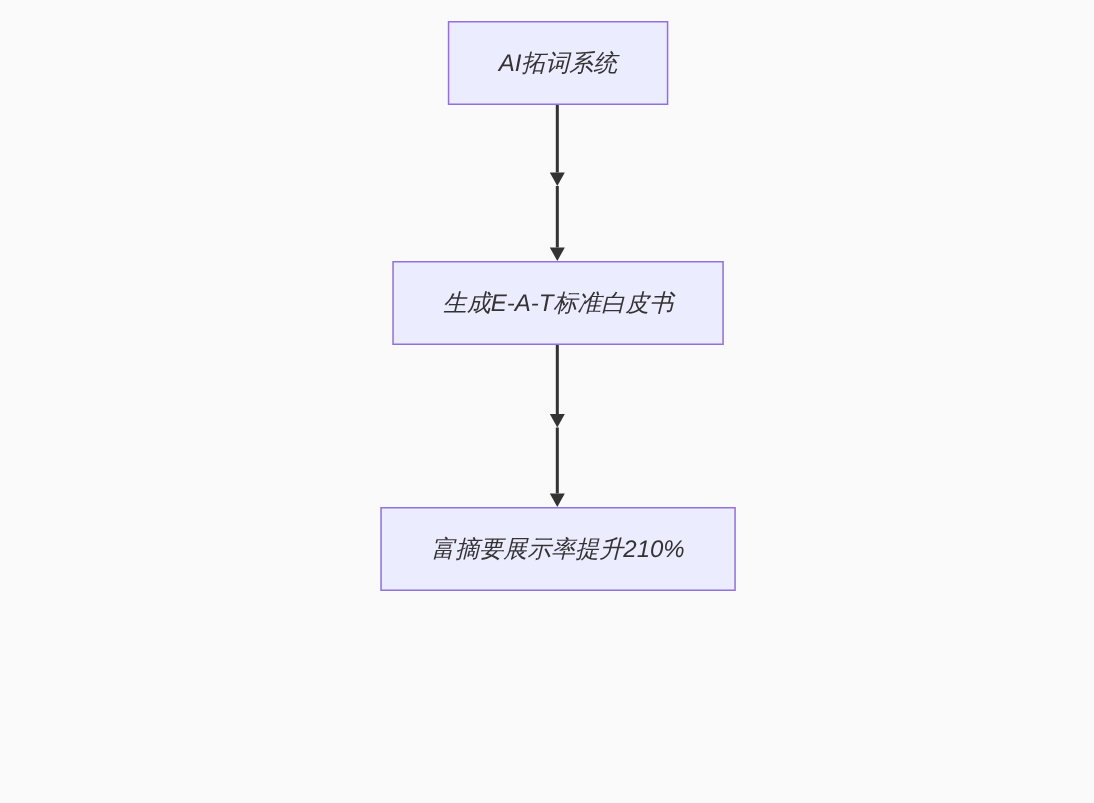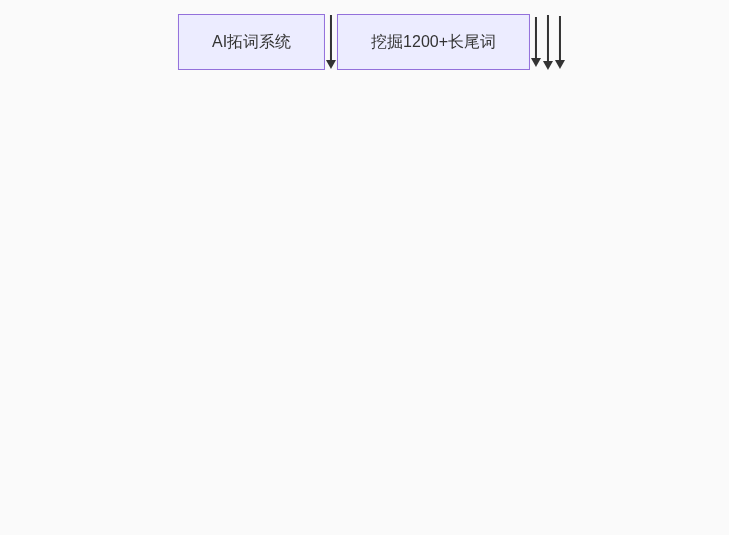--- a/index.html
+++ b/index.html
@@ -10,21 +10,23 @@
     background: var(--bg, #fafafa);
     font-family: "Liberation Sans", sans-serif;
     overflow: hidden;
   }
   .flow {
     position: absolute;
     left: 372px;
     top: 14px;
     transform: translateX(-50%);
     display: flex;
+    flex-direction: column;
     align-items: center;
+    font-style: italic;
   }
   .node {
     box-sizing: border-box;
     height: 56px;
     padding: 0 33px;
     background: var(--node_fill, #ECECFF);
     border: 1px solid var(--node_border, #9370DB);
     display: flex;
     align-items: center;
     justify-content: center;
@@ -63,36 +65,39 @@
 
     <div class="node">
       <span>AI拓词系统</span>
     </div>
 
     <div class="edge e1">
       <div class="line"></div>
       <div class="head"></div>
     </div>
 
-    <div class="node">
-      <span>挖掘1200+长尾词</span>
-    </div>
 
     <div class="edge e2">
       <div class="line"></div>
       <div class="head"></div>
     </div>
 
+    <div class="node">
+      <span>生成E-A-T标准白皮书</span>
+    </div>
 
     <div class="edge e3">
       <div class="line"></div>
       <div class="head"></div>
     </div>
 
 
     <div class="edge e4">
       <div class="line"></div>
       <div class="head"></div>
     </div>
 
+    <div class="node">
+      <span>富摘要展示率提升210%</span>
+    </div>
 
   </div>
 </div>
 
 </body></html>

